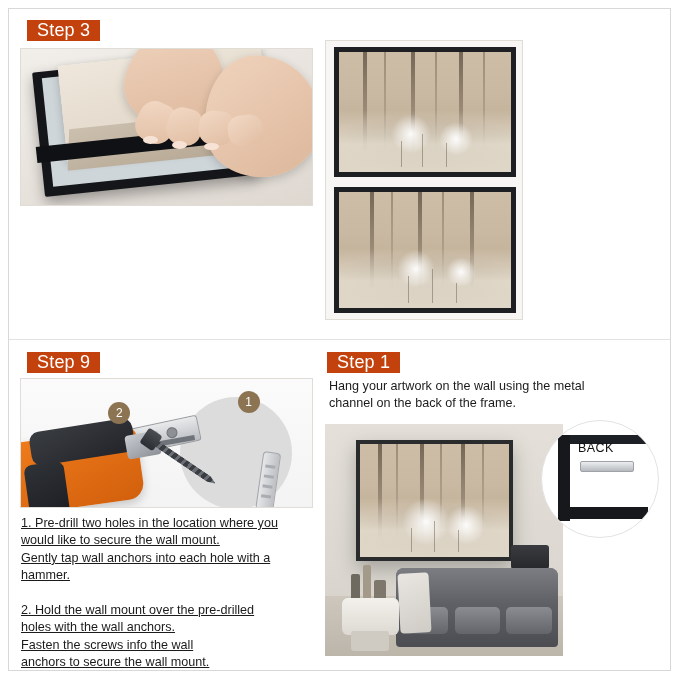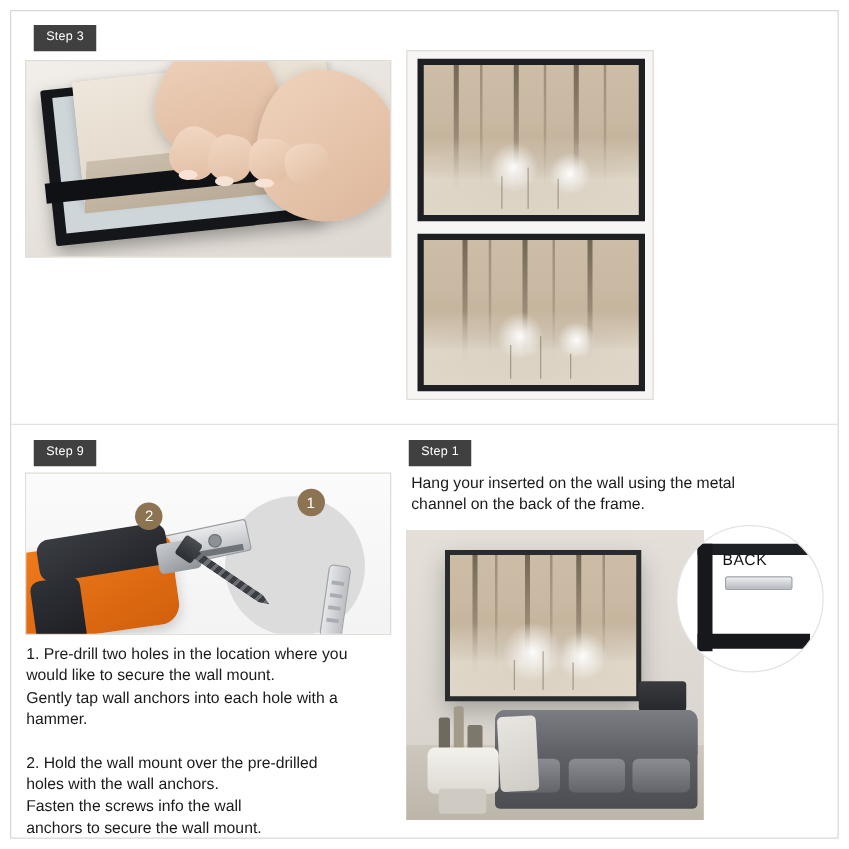--- a/index.html
+++ b/index.html
@@ -32,23 +32,23 @@
     left: 9px;
     top: 339px;
     width: 661px;
     height: 1px;
     background: #e2e2e2;
   }
 
   
   .step-badge {
     position: absolute;
-    background: #404040;
+    background: #c2410c;
     color: #ffffff;
-    font-size: 10px;
+    font-size: 18px;
     line-height: 20px;
     height: 21px;
     padding: 0 10px;
     letter-spacing: .2px;
     white-space: nowrap;
   }
 
   .caption {
     position: absolute;
     font-size: 12.6px;
@@ -485,33 +485,33 @@
     <div class="anchor">
       <i style="top:12px"></i>
         <i style="top:22px"></i>
         <i style="top:32px"></i>
         <i style="top:42px"></i>
     </div>
     <div class="badge-num" style="right:18%; top:9%;">1</div>
     <div class="badge-num" style="left:30%; top:18%;">2</div>
   </div>
 
-  <div class="caption" style="left:21px; top:515px; width:292px;">1. Pre-drill two holes in the location where you
+  <div class="caption" style="left:21px; top:515px; width:292px;text-decoration:underline;">1. Pre-drill two holes in the location where you
 would like to secure the wall mount.
 Gently tap wall anchors into each hole with a
 hammer.
 
 2. Hold the wall mount over the pre-drilled
 holes with the wall anchors.
 Fasten the screws info the wall
 anchors to secure the wall mount.</div>
 
   <div class="step-badge" style="left:327px; top:352px;">Step 1</div>
 
-  <div class="caption" style="left:329px; top:378px; width:320px;">Hang your inserted on the wall using the metal
+  <div class="caption" style="left:329px; top:378px; width:320px;">Hang your artwork on the wall using the metal
 channel on the back of the frame.</div>
 
   <div class="photo" id="p5" style="left:325px; top:424px; width:238px; height:232px;">
     <div class="roomwall"></div>
     <div class="floor"></div>
     <div class="bigframe">
       <div class="art" style="position:relative;width:100%;height:100%;">
         <div class="trunk" style="left:12%"></div>
         <div class="trunk thin" style="left:24%"></div>
         <div class="trunk" style="left:40%"></div>

